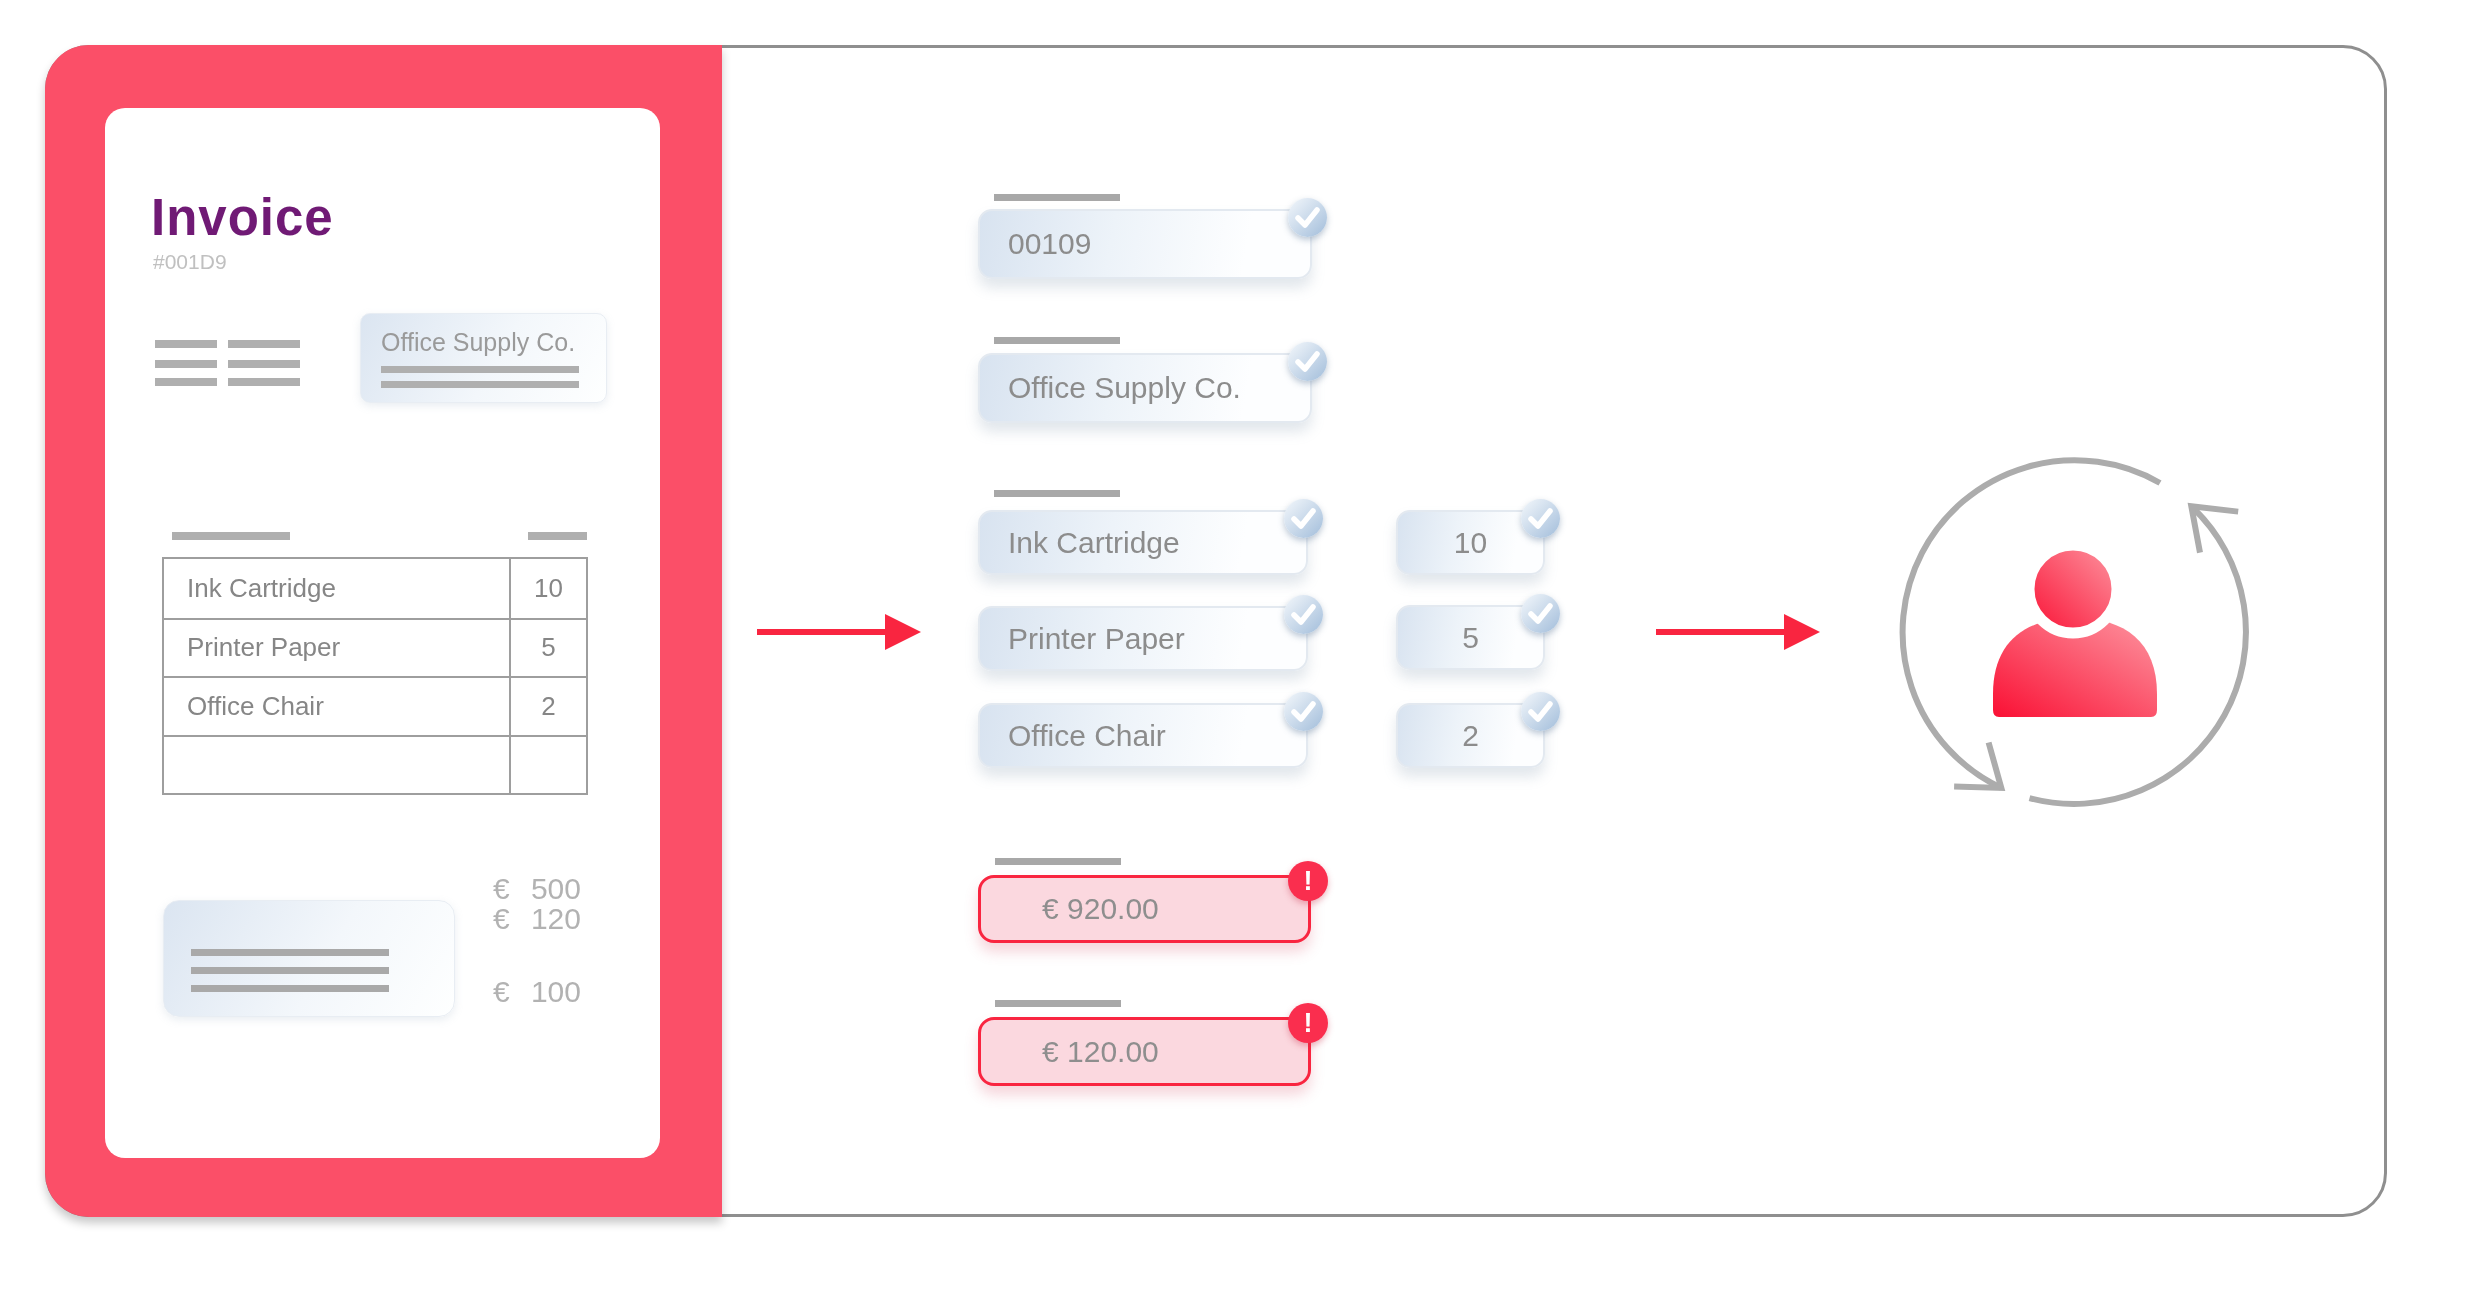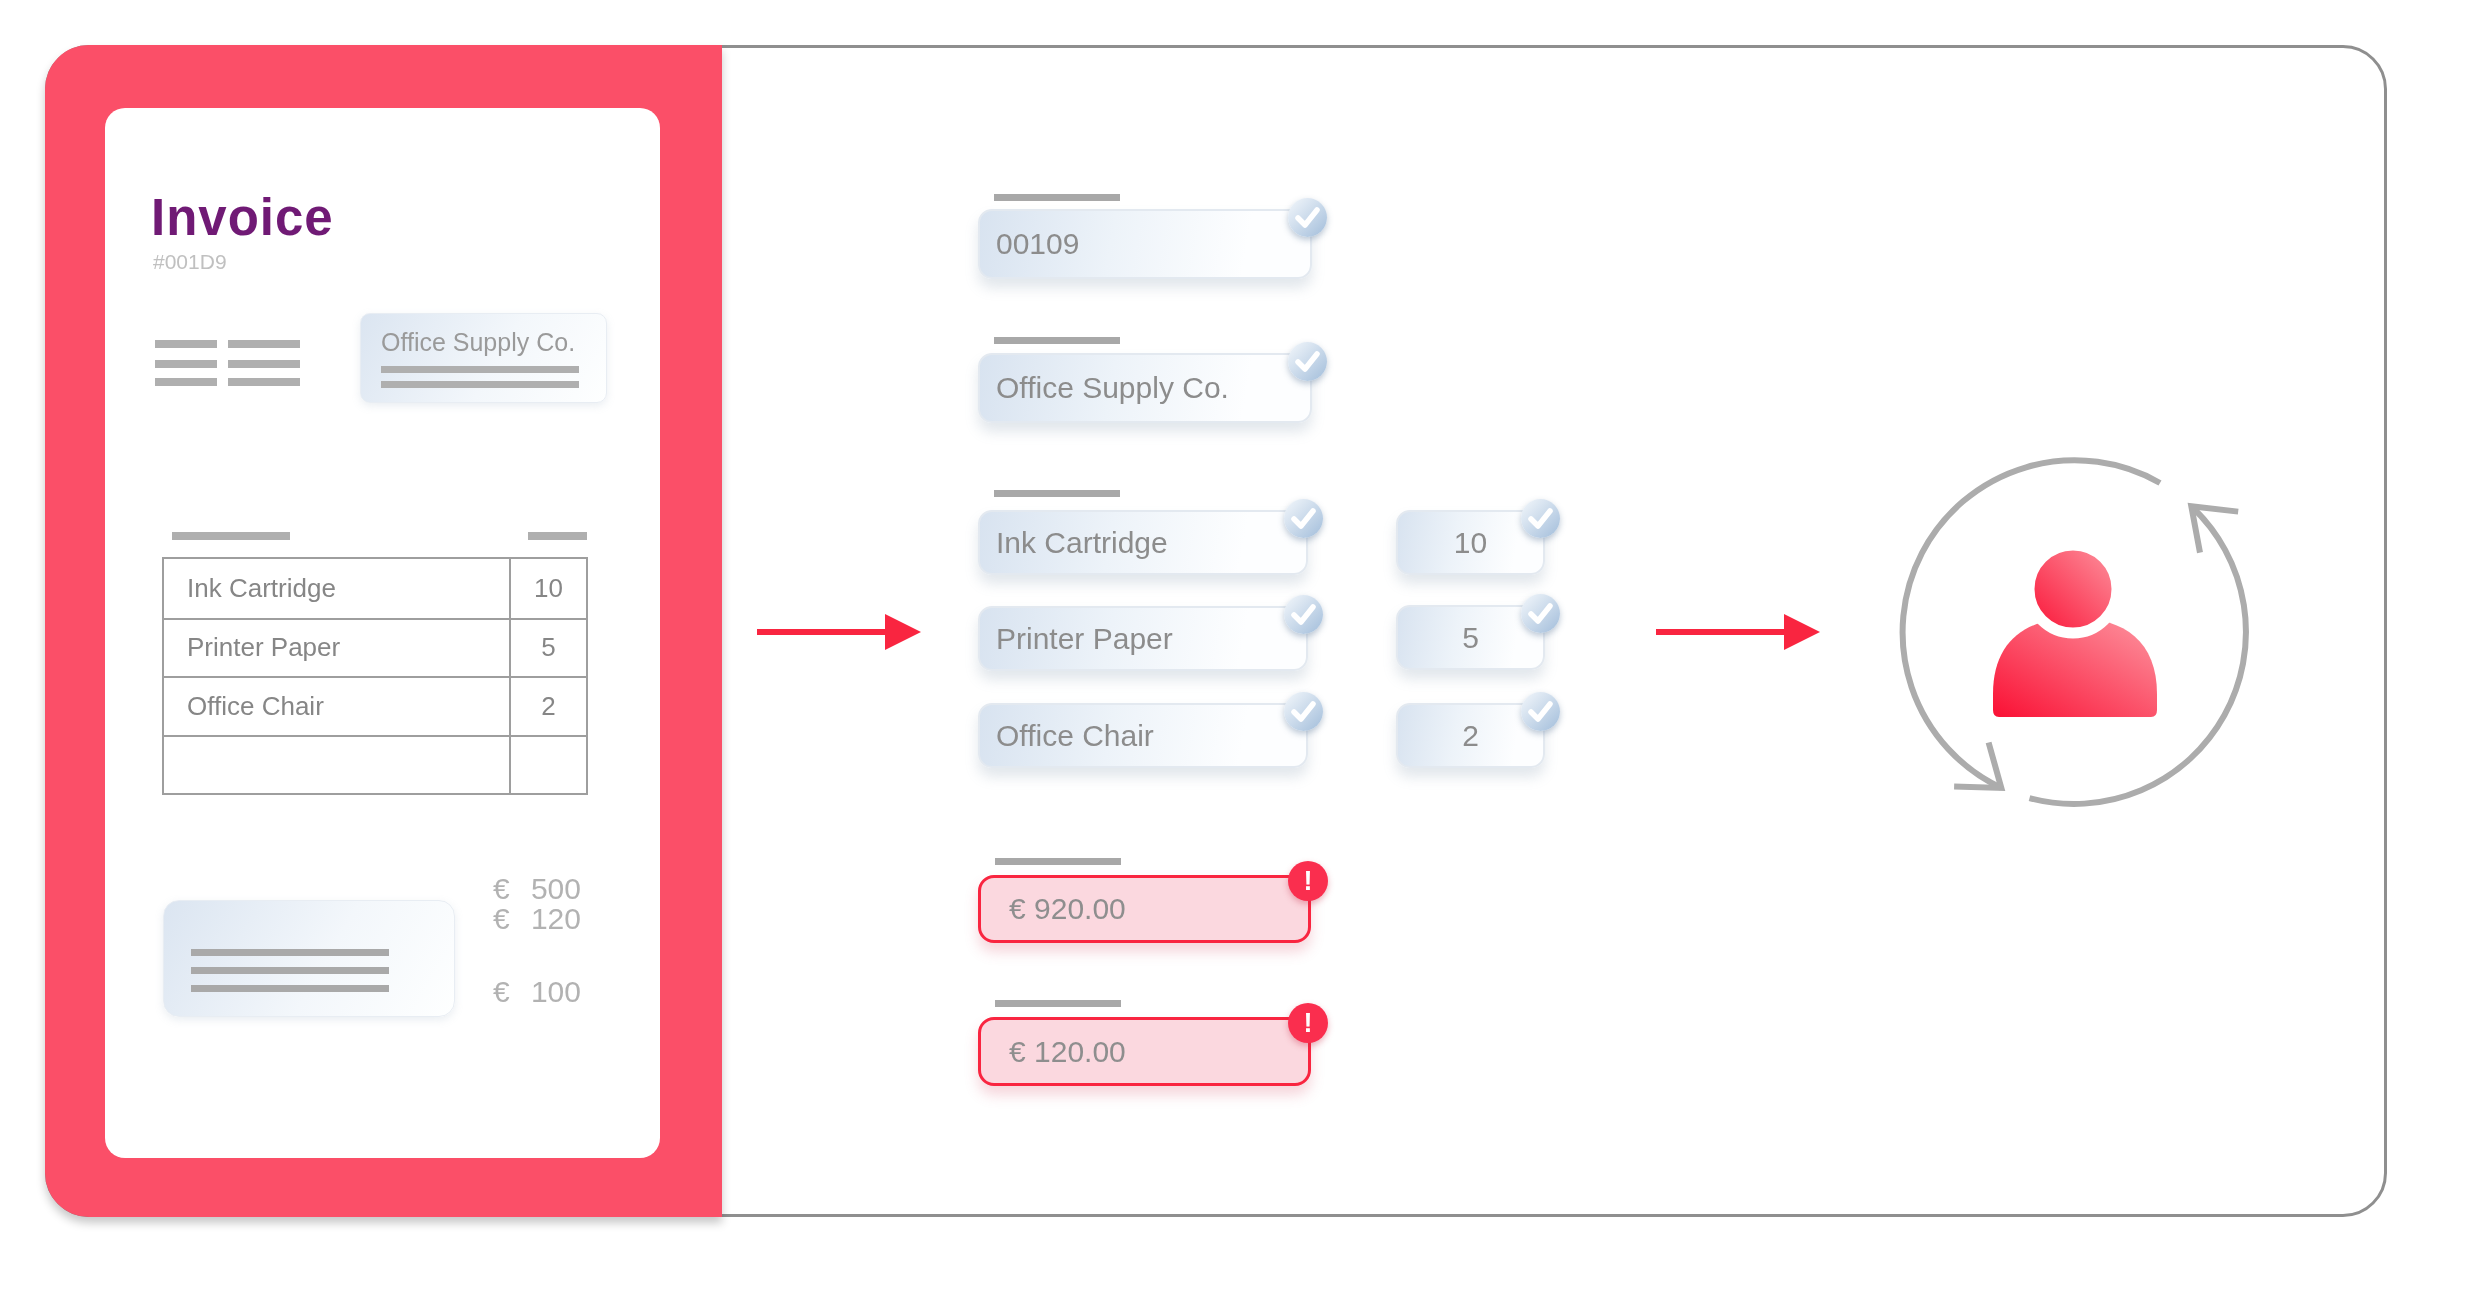--- a/index.html
+++ b/index.html
@@ -37,24 +37,24 @@
   .inv-cell.qty{border-left:2.5px solid #9E9E9E;justify-content:center;padding-left:0;}
 
   .amt-row{position:absolute;left:388px;width:88px;display:flex;justify-content:space-between;
            font-size:30px;color:#B2B2B2;}
 
   
   .lbar{position:absolute;width:126px;height:7px;background:#A8A8A8;}
   .pill{position:absolute;box-sizing:border-box;border-radius:14px;border:2px solid #E3E9F0;
         background:linear-gradient(100deg,#D8E3F0 0%,#EDF3F9 40%,#FDFEFF 80%);
         box-shadow:0 9px 13px rgba(125,145,170,.22);
-        display:flex;align-items:center;padding-left:16px;font-size:30px;color:#8C8C8C;}
+        display:flex;align-items:center;padding-left:28px;font-size:30px;color:#8C8C8C;}
   .pill.qtyp{justify-content:center;padding-left:0;}
   .pill.error{background:#FBD8DF;border:3.5px solid #F92540;border-radius:16px;
-              padding-left:28px;color:#8E8E8E;box-shadow:0 9px 13px rgba(220,90,115,.25);}
+              padding-left:61px;color:#8E8E8E;box-shadow:0 9px 13px rgba(220,90,115,.25);}
 
   .chk{position:absolute;top:-13px;right:-17px;width:39px;height:39px;border-radius:50%;
        background:linear-gradient(135deg,#F0F5FA 5%,#A6C0DC 95%);
        box-shadow:0 3px 6px rgba(110,135,165,.45);display:flex;align-items:center;justify-content:center;}
   .alert{position:absolute;top:-17px;right:-20px;width:40px;height:40px;border-radius:50%;
          background:#FA2E4E;color:#ffffff;font-weight:700;font-size:27px;
          display:flex;align-items:center;justify-content:center;box-shadow:0 3px 6px rgba(200,40,70,.35);}
 
   .arrow{position:absolute;width:170px;height:44px;}
   .cycle{position:absolute;left:1888px;top:446px;width:372px;height:372px;}

